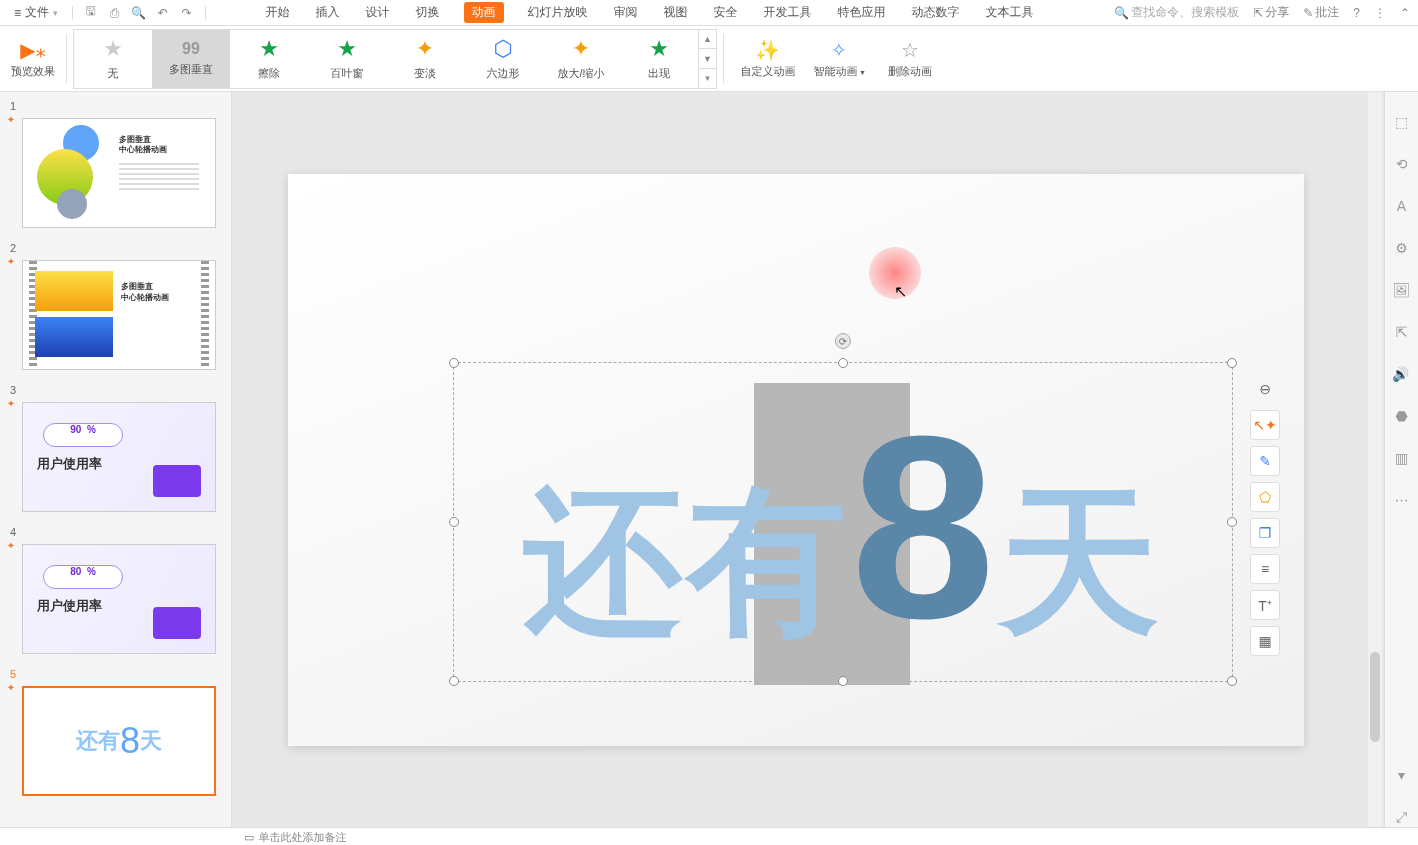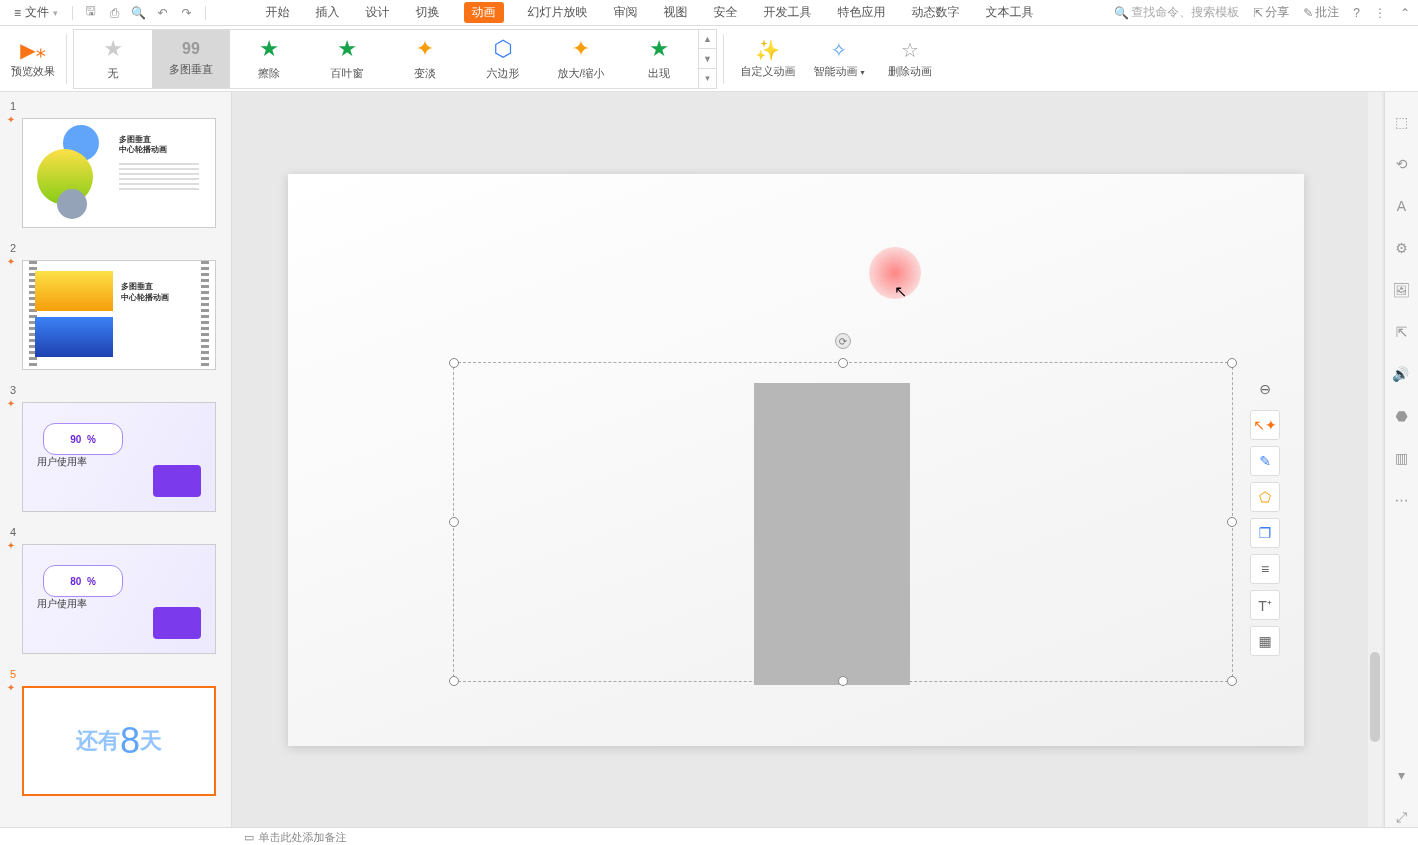--- a/index.html
+++ b/index.html
@@ -54,22 +54,22 @@
 .th1-lines { position: absolute; left: 96px; top: 44px; width: 80px; }
 .th1-lines div { height: 2px; background: #ddd; margin-bottom: 3px; }
 
 .th2-img1 { position: absolute; width: 78px; height: 40px; background: linear-gradient(#fde047,#f59e0b); left: 12px; top: 10px; }
 .th2-img2 { position: absolute; width: 78px; height: 40px; background: linear-gradient(#3b82f6,#1e40af); left: 12px; top: 56px; }
 .th2-film { position: absolute; left: 6px; top: 0; bottom: 0; width: 8px; background: repeating-linear-gradient(#999 0 3px, #fff 3px 6px); }
 .th2-filmr { position: absolute; right: 6px; top: 0; bottom: 0; width: 8px; background: repeating-linear-gradient(#999 0 3px, #fff 3px 6px); }
 .th2-text { position: absolute; left: 98px; top: 20px; font-size: 8px; font-weight: bold; color: #333; }
 
 .th3-bg { position: absolute; inset: 0; background: linear-gradient(120deg,#f5f3ff,#ede9fe); }
-.th3-box { position: absolute; left: 20px; top: 20px; width: 80px; height: 32px; background: #fff; border: 1px solid #a78bfa; border-radius: 12px; display: flex; align-items: center; justify-content: center; font-size: 10px; font-weight: bold; color: #6d28d9; }
-.th3-label { position: absolute; left: 14px; top: 52px; font-size: 10px; font-weight: normal; color: #333; }
+.th3-box { position: absolute; left: 20px; top: 20px; width: 80px; height: 24px; background: #fff; border: 1px solid #a78bfa; border-radius: 12px; display: flex; align-items: flex-start; justify-content: center; font-size: 10px; font-weight: bold; color: #6d28d9; }
+.th3-label { position: absolute; left: 14px; top: 52px; font-size: 13px; font-weight: bold; color: #333; }
 .th3-laptop { position: absolute; right: 14px; bottom: 14px; width: 48px; height: 32px; background: #7c3aed; border-radius: 4px; }
 
 .th5-text { position: absolute; inset: 0; display: flex; align-items: center; justify-content: center; }
 .th5-text .txt { font-size: 22px; font-weight: bold; color: #93c5fd; }
 .th5-text .big { font-size: 36px; color: #60a5fa; }
 
 
 .canvas-area { flex: 1; background: #e8e8e8; position: relative; overflow: hidden; }
 .slide { position: absolute; left: 294px; top: 176px; width: 1016px; height: 572px; background: linear-gradient(160deg,#ffffff, #f0f0f0); box-shadow: 0 2px 10px rgba(0,0,0,0.15); transform-origin: top left; }
 
@@ -311,20 +311,23 @@
 
     </div>
   </div>
 
   <div class="canvas-area">
     <div class="slide" style="left:56px; top:82px;">
       <div class="slide-inner">
         <div class="textbox">
           <div class="rotate-handle">⟳</div>
           <div class="big8-bg"></div>
+          <div class="slide-text">
+            <span>还有</span><span class="big8">8</span><span>天</span>
+          </div>
           <div class="handle h-nw"></div>
           <div class="handle h-n"></div>
           <div class="handle h-ne"></div>
           <div class="handle h-w"></div>
           <div class="handle h-e"></div>
           <div class="handle h-sw"></div>
           <div class="handle h-s"></div>
           <div class="handle h-se"></div>
         </div>
       </div>

